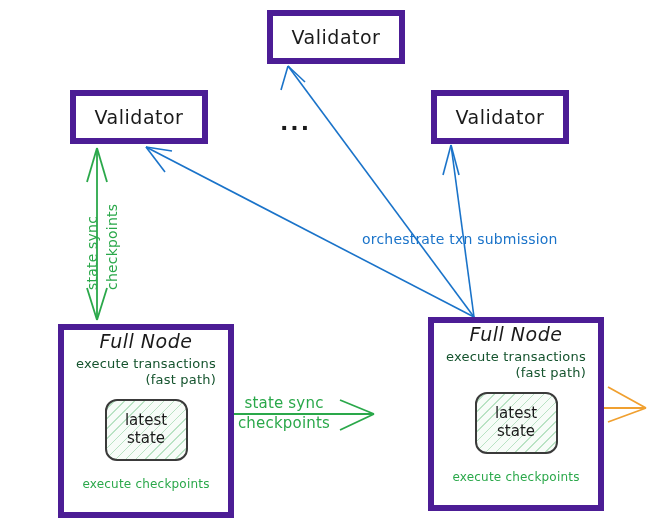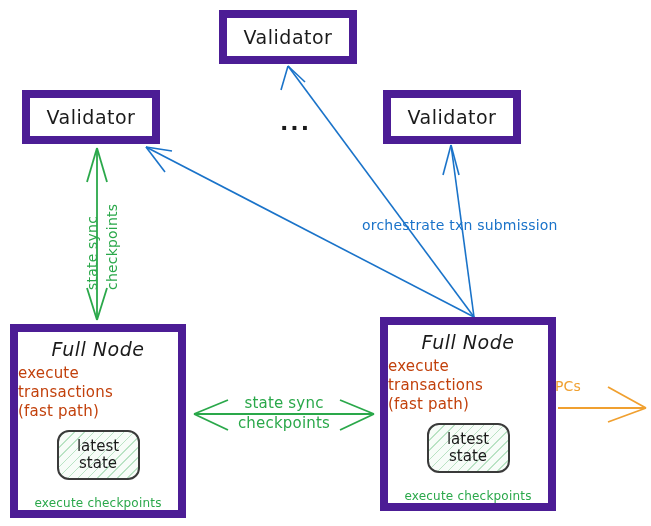--- a/index.html
+++ b/index.html
@@ -19,49 +19,49 @@
     position: absolute;
     left: 0; top: 0;
     width: 651px;
     height: 526px;
     pointer-events: none;
   }
   .node-box {
     position: absolute;
     box-sizing: border-box;
     background: #ffffff;
-    border: 8px solid #4c1d95;
+    border: 6px solid #4c1d95;
+    margin-left: 48px;
   }
   .validator-box {
     display: flex;
     align-items: center;
     justify-content: center;
   }
   .validator-label {
     font-size: 19px;
     color: #1a1a1a;
     letter-spacing: 0.5px;
   }
   .fullnode-box {
     display: flex;
     flex-direction: column;
     align-items: center;
-    padding-top: 6px;
   }
   .fullnode-title {
     font-size: 19px;
     color: #1a1a1a;
     font-style: italic;
     letter-spacing: 0.5px;
     margin-bottom: 4px;
   }
   .fn-blue {
-    font-size: 15px;
-    color: #c2410c;
-    text-align: left;
+    font-size: 13px;
+    color: #14532d;
+    text-align: right;
     line-height: 1.25;
     letter-spacing: 0.2px;
   }
   .fn-green {
     font-size: 12px;
     color: #2aa84a;
     text-align: center;
     letter-spacing: 0.2px;
   }
   .inner-state {
@@ -189,21 +189,21 @@
 
   <div class="node-box validator-box" style="left:383px; top:90px; width:138px; height:54px;">
     <span class="validator-label">Validator</span>
   </div>
 
   <div class="ellipsis" style="left:280px; top:112px;">...</div>
 
   <div class="vert-green" style="left:84px; top:290px;">state sync</div>
   <div class="vert-green" style="left:104px; top:290px;">checkpoints</div>
 
-  <div class="float-label" style="left:362px; top:217px;">orchestrate txn submission</div>
+  <div class="float-label" style="left:362px; top:231px;">orchestrate txn submission</div>
 
   <div class="label-green" style="left:225px; top:394px; width:118px;">state sync</div>
   <div class="label-green" style="left:225px; top:414px; width:118px;">checkpoints</div>
 
   <div class="label-orange" style="left:545px; top:378px;">RPCs</div>
 
   <div class="node-box fullnode-box" style="left:10px; top:324px; width:176px; height:194px;">
     <div class="fullnode-title">Full Node</div>
     <div class="fn-blue">
       <div>execute transactions</div>

